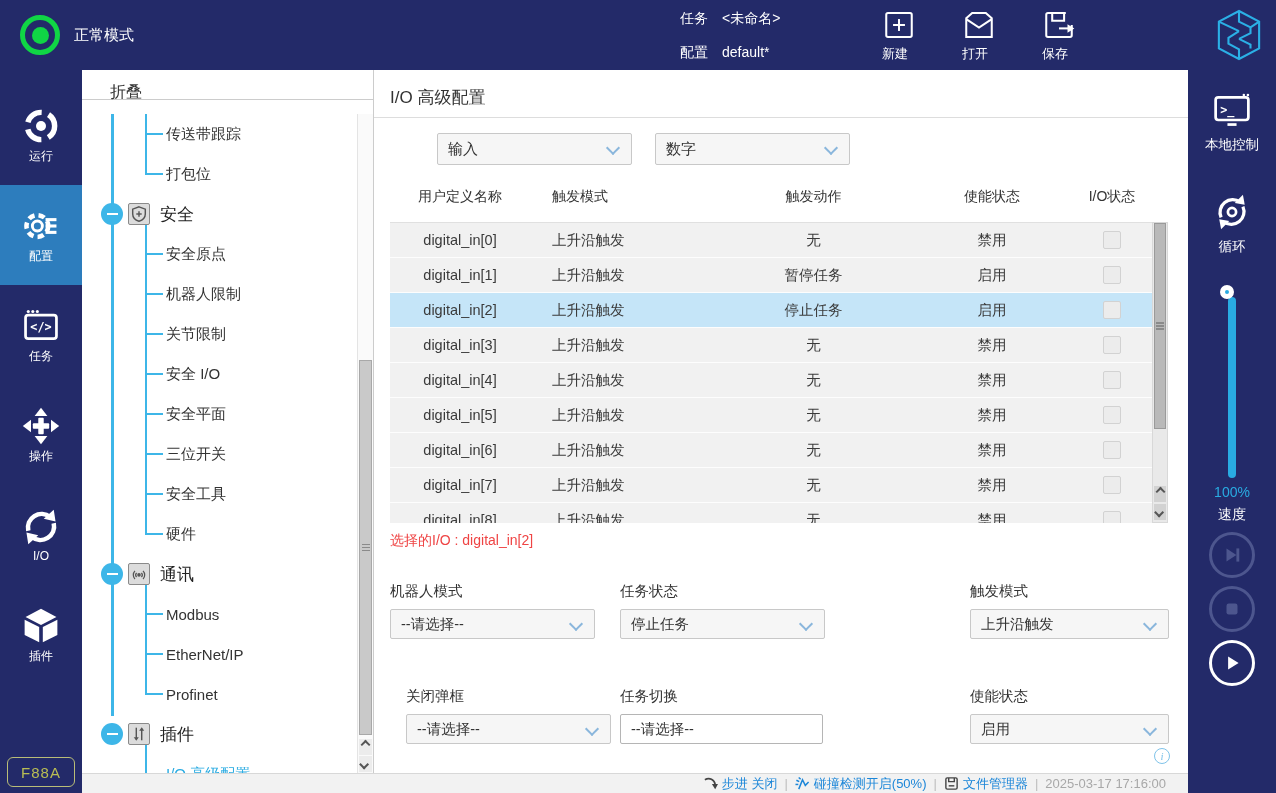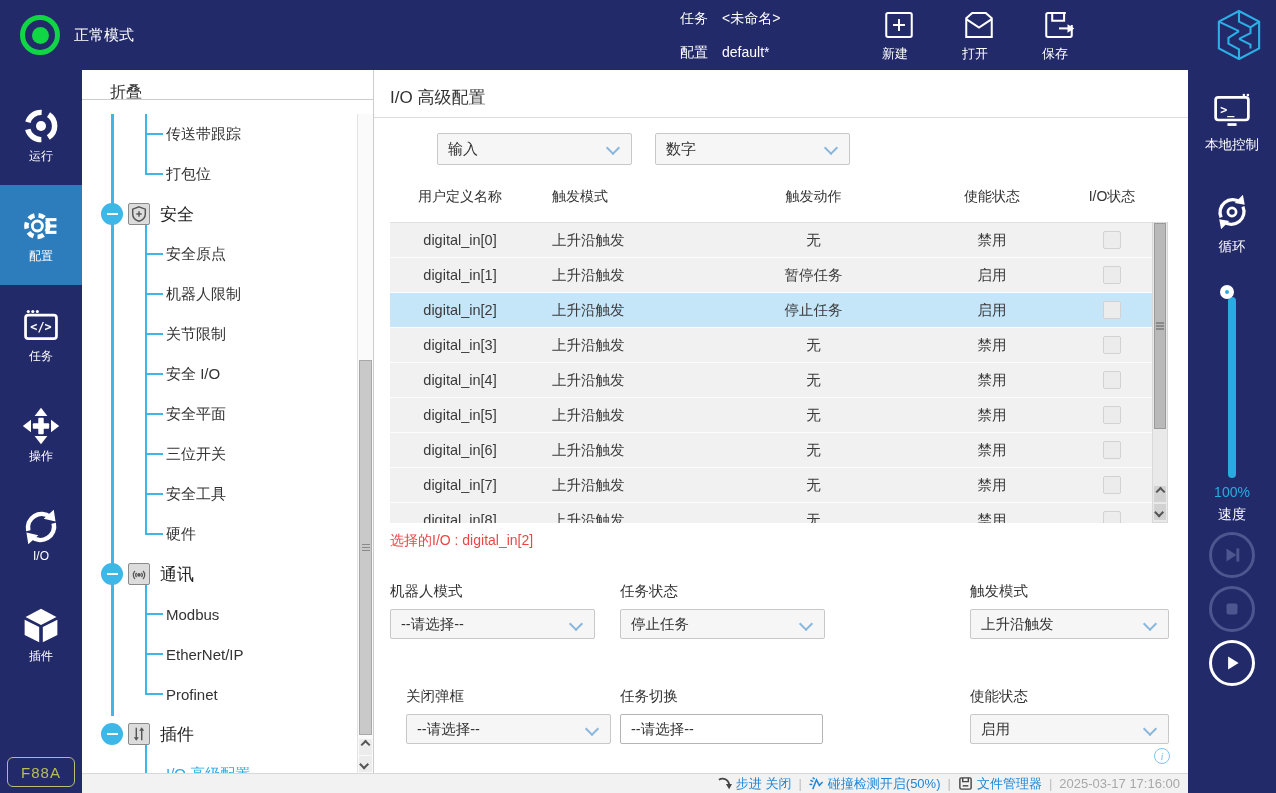--- a/index.html
+++ b/index.html
@@ -106,21 +106,21 @@
   .slider-track { position:absolute; left:40px; top:227px; width:8px; height:181px; background:#29abe2; border-radius:4px; }
   .slider-handle { position:absolute; left:32px; top:215px; width:14px; height:14px; background:#29abe2; border:5px solid #fff; border-radius:50%; cursor:pointer; }
   .speed-pct { position:absolute; top:414px; width:88px; text-align:center; color:#29abe2; font-size:14px; }
   .speed-lbl { position:absolute; top:436px; width:88px; text-align:center; color:#fff; font-size:14px; }
   .cbtn { position:absolute; left:21px; width:46px; height:46px; border-radius:50%; border:3px solid #4d568e; color:#4d568e; display:flex; align-items:center; justify-content:center; cursor:pointer; }
   .cbtn svg { width:22px; height:22px; }
   .cbtn.play { border-color:#fff; color:#fff; }
   .b-skip { top:462px; } .b-stop { top:516px; } .b-play { top:570px; }
 
   
-  .statusbar { position:absolute; bottom:0; left:82px; width:1106px; height:20px; background:#f2f2f2; border-top:1px solid #d8d8d8; display:flex; align-items:center; justify-content:flex-end; font-size:13px; padding-right:8px; }
+  .statusbar { position:absolute; bottom:0; left:82px; width:1106px; height:20px; background:#f2f2f2; border-top:1px solid #d8d8d8; display:flex; align-items:center; justify-content:flex-end; font-size:13px; padding-right:22px; }
   .sb-item { display:flex; align-items:center; color:#1c86d8; }
   .sb-item svg { width:15px; height:15px; margin-right:4px; }
   .sb-sep { color:#bdbdbd; margin:0 7px; }
   .sb-date { color:#a8a8a8; }
 </style>
 </head>
 <body>
 
 <div class="app">
 

